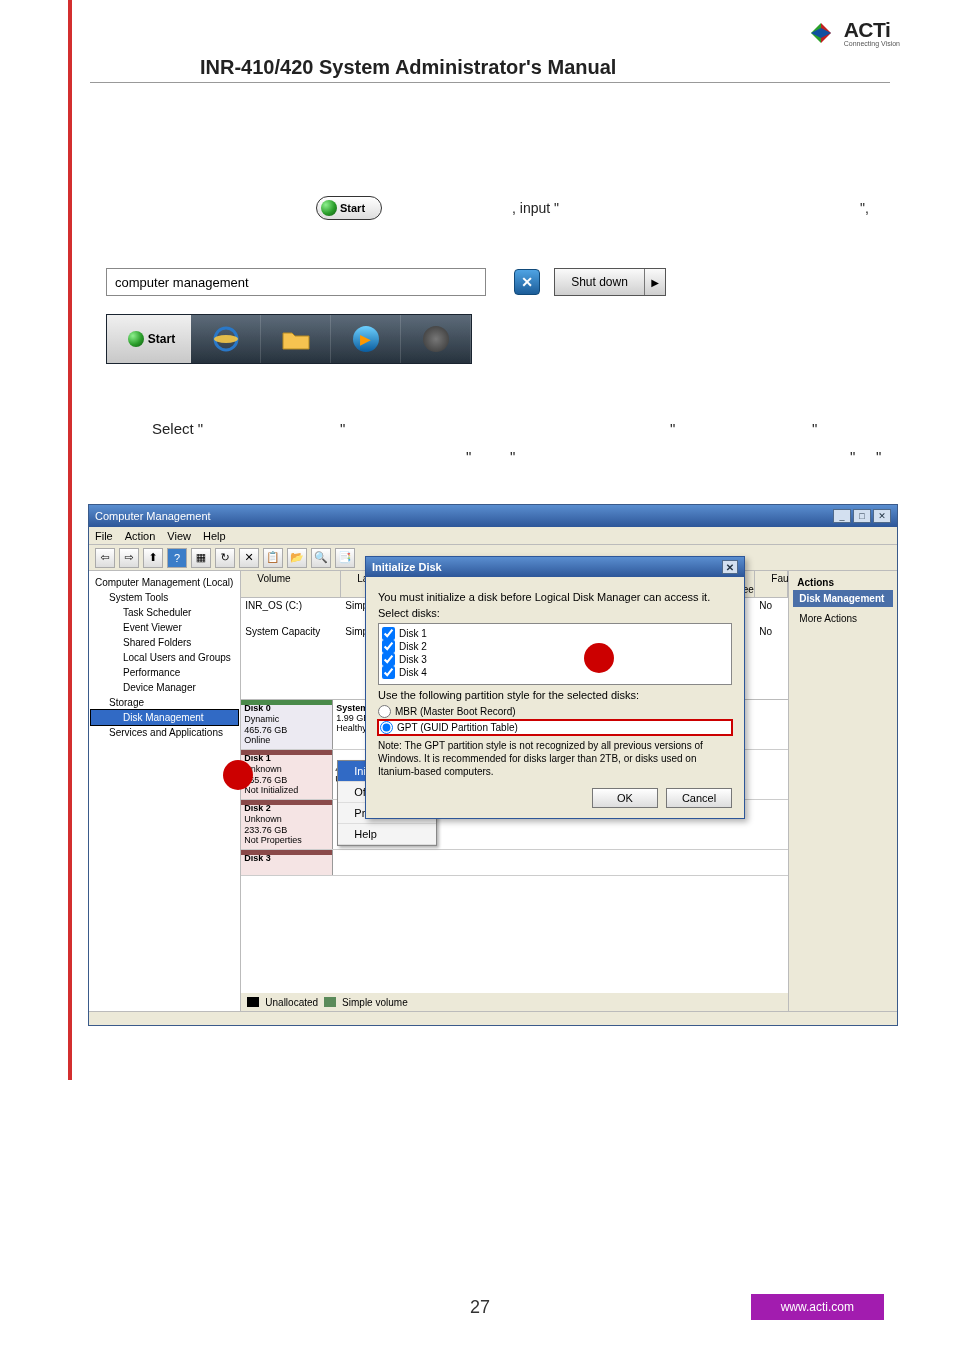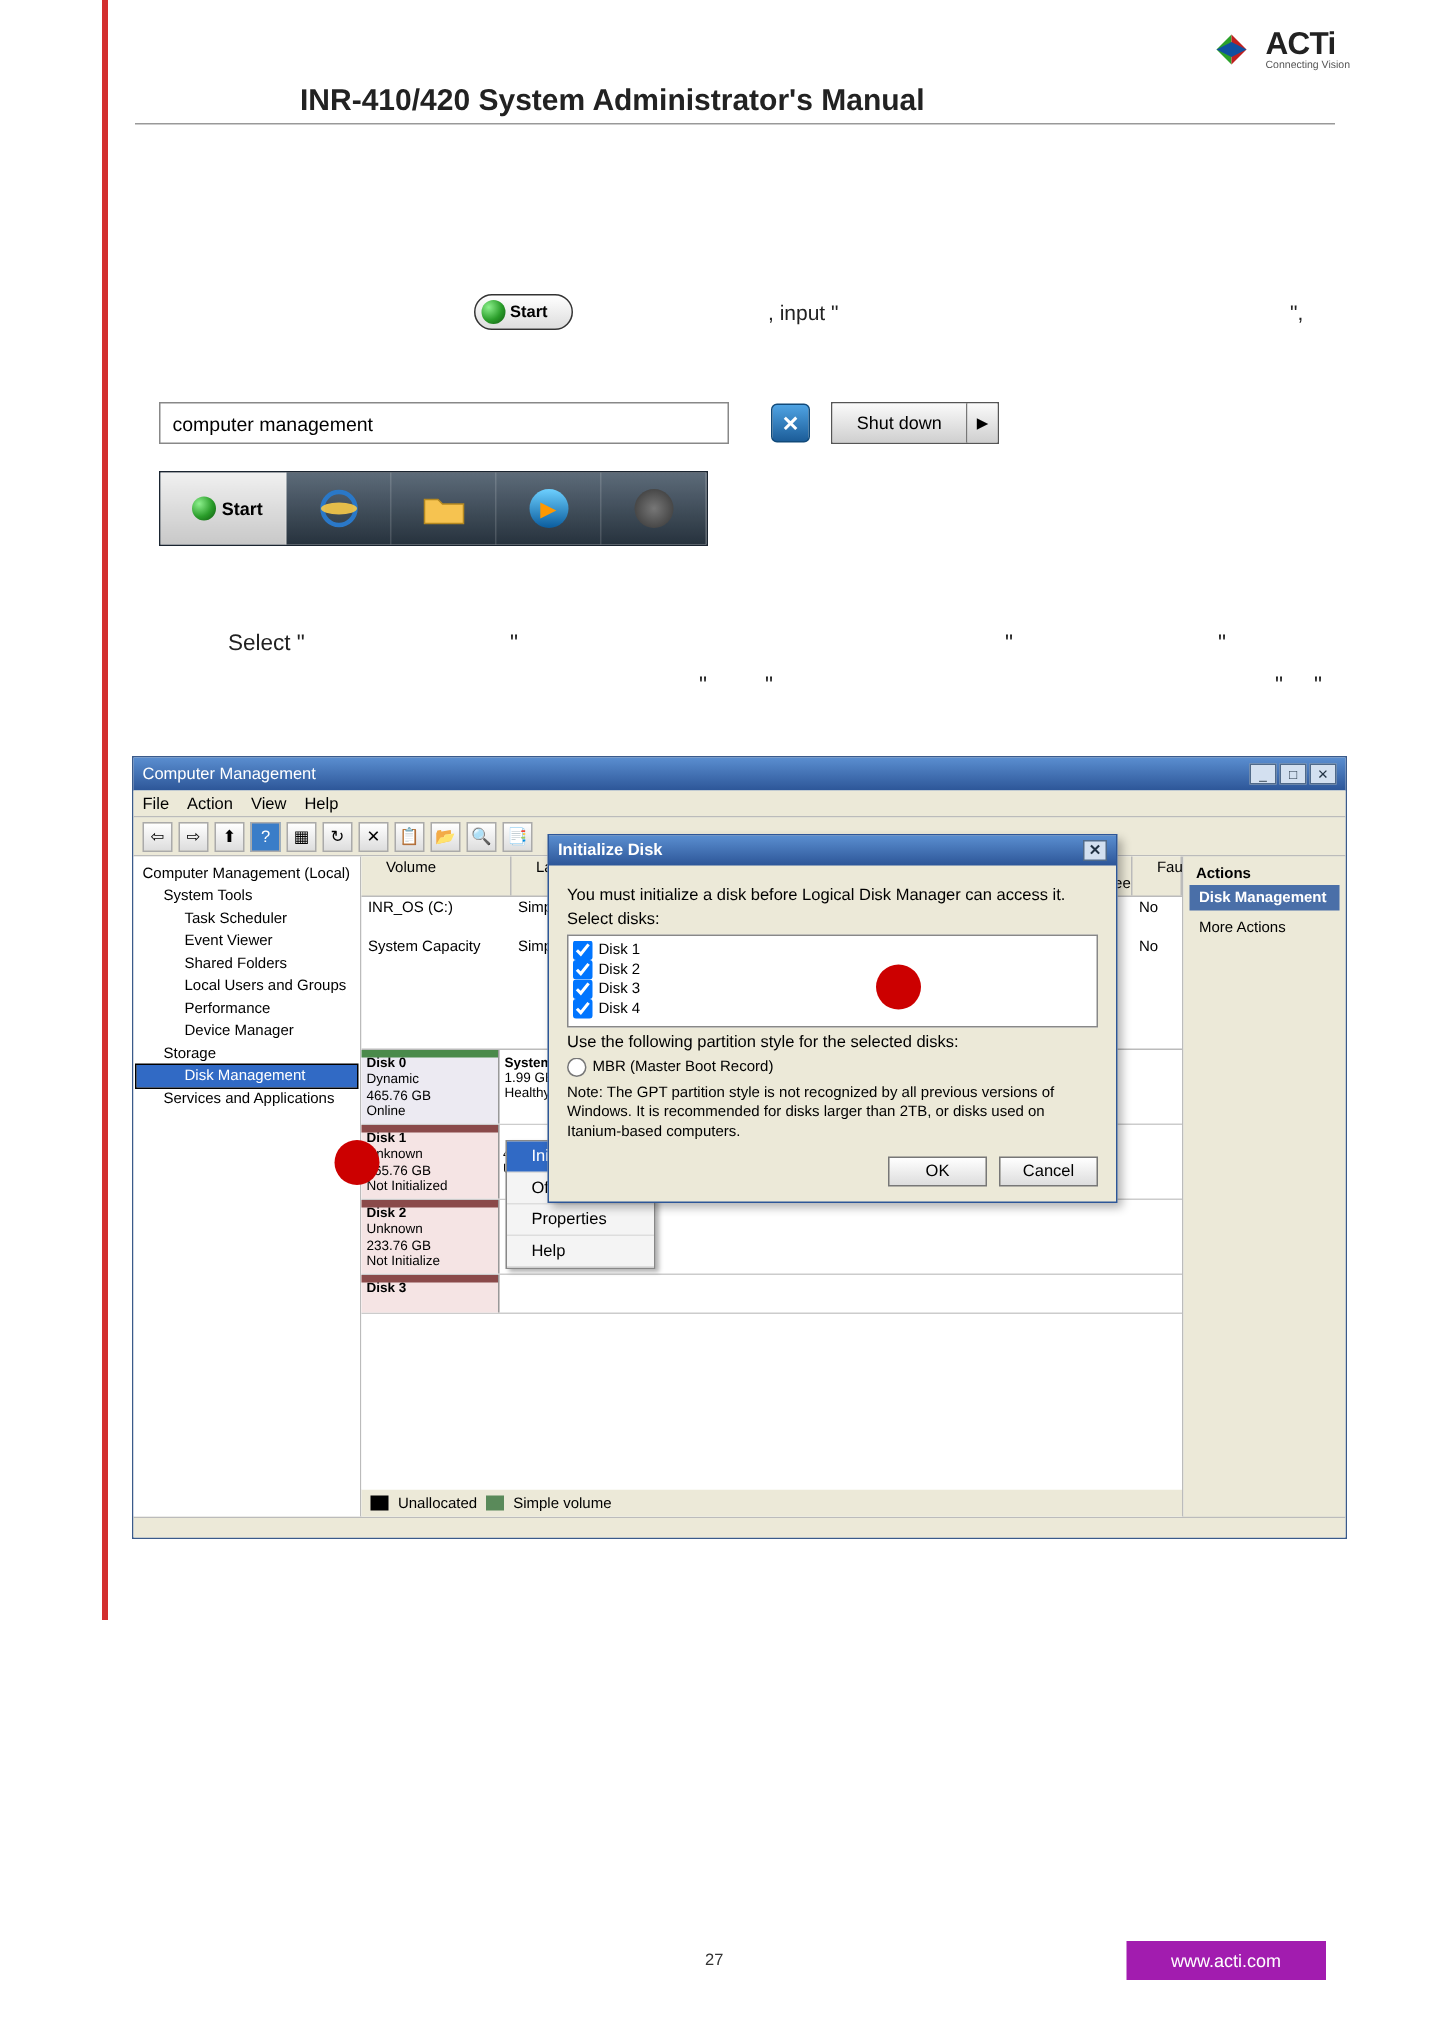--- a/index.html
+++ b/index.html
@@ -225,21 +225,21 @@
   .radio-opt.sel { outline:2px solid #c00; outline-offset:-1px; background:#fff;padding:1px 2px;}
   .note { font-size:10px;margin-top:6px;line-height:1.3;}
   .dlg-btns { display:flex;justify-content:flex-end;gap:8px;margin-top:10px;}
   .dlg-btn { width:66px;height:20px;border:1px solid #777;background:linear-gradient(#fff,#ddd);font-size:11px;display:flex;align-items:center;justify-content:center;}
   .footer {
     position:absolute;
     left:0;right:0;bottom:30px;
     display:flex;justify-content:space-between;align-items:center;
     padding:0 70px;
   }
-  .page-num { font-size:11px;color:#333; margin-left:400px;}
+  .page-num { font-size:18px;color:#333; margin-left:400px;}
   .footer-link { background:#a21caf;color:#fff;padding:6px 30px;font-size:12px;}
   .statusbar { height:14px;background:#ece9d8;border-top:1px solid #bbb;}
 </style>
 </head>
 <body>
 
 <div class="red-bar"></div>
 
 <div class="logo">
   <div class="logo-shape">
@@ -419,21 +419,21 @@
             <div class="cm-item">Properties</div>
             <div class="cm-item">Help</div>
           </div>
         </div>
         <div class="disk-row">
           <div class="disk-label" style="background:#f5e4e4">
             <div class="disk-bar" style="background:#8a4a4a"></div>
             <b>Disk 2</b><br>
             <span>Unknown</span><br>
             <span>233.76 GB</span><br>
-            <span>Not Initialize</span>
+            <span>Not Properties</span>
           </div>
         </div>
         <div class="disk-row" style="height:26px">
           <div class="disk-label" style="background:#f5e4e4">
             <div class="disk-bar" style="background:#8a4a4a"></div>
             <b>Disk 3</b>
           </div>
         </div>
         <div class="red-dot" style="left:-18px;top:60px;"></div>
       </div>
@@ -478,20 +478,24 @@
           <input type="checkbox" checked="" style="">
           <span>Disk 4</span>
         </div>
     </div>
     <div class="red-dot" style="position:absolute;left:218px;top:86px;"></div>
     <p>Use the following partition style for the selected disks:</p>
     <div class="radio-opt">
         <input type="radio" style="">
         <span>MBR (Master Boot Record)</span>
       </div>
+    <div class="radio-opt sel">
+        <input type="radio" checked="" style="">
+        <span>GPT (GUID Partition Table)</span>
+      </div>
     <p class="note">Note: The GPT partition style is not recognized by all previous versions of Windows. It is recommended for disks larger than 2TB, or disks used on Itanium-based computers.</p>
     <div class="dlg-btns">
       <div class="dlg-btn">OK</div>
       <div class="dlg-btn">Cancel</div>
     </div>
   </div>
 </div>
 
 <div class="footer">
   <span class="page-num">27</span>

